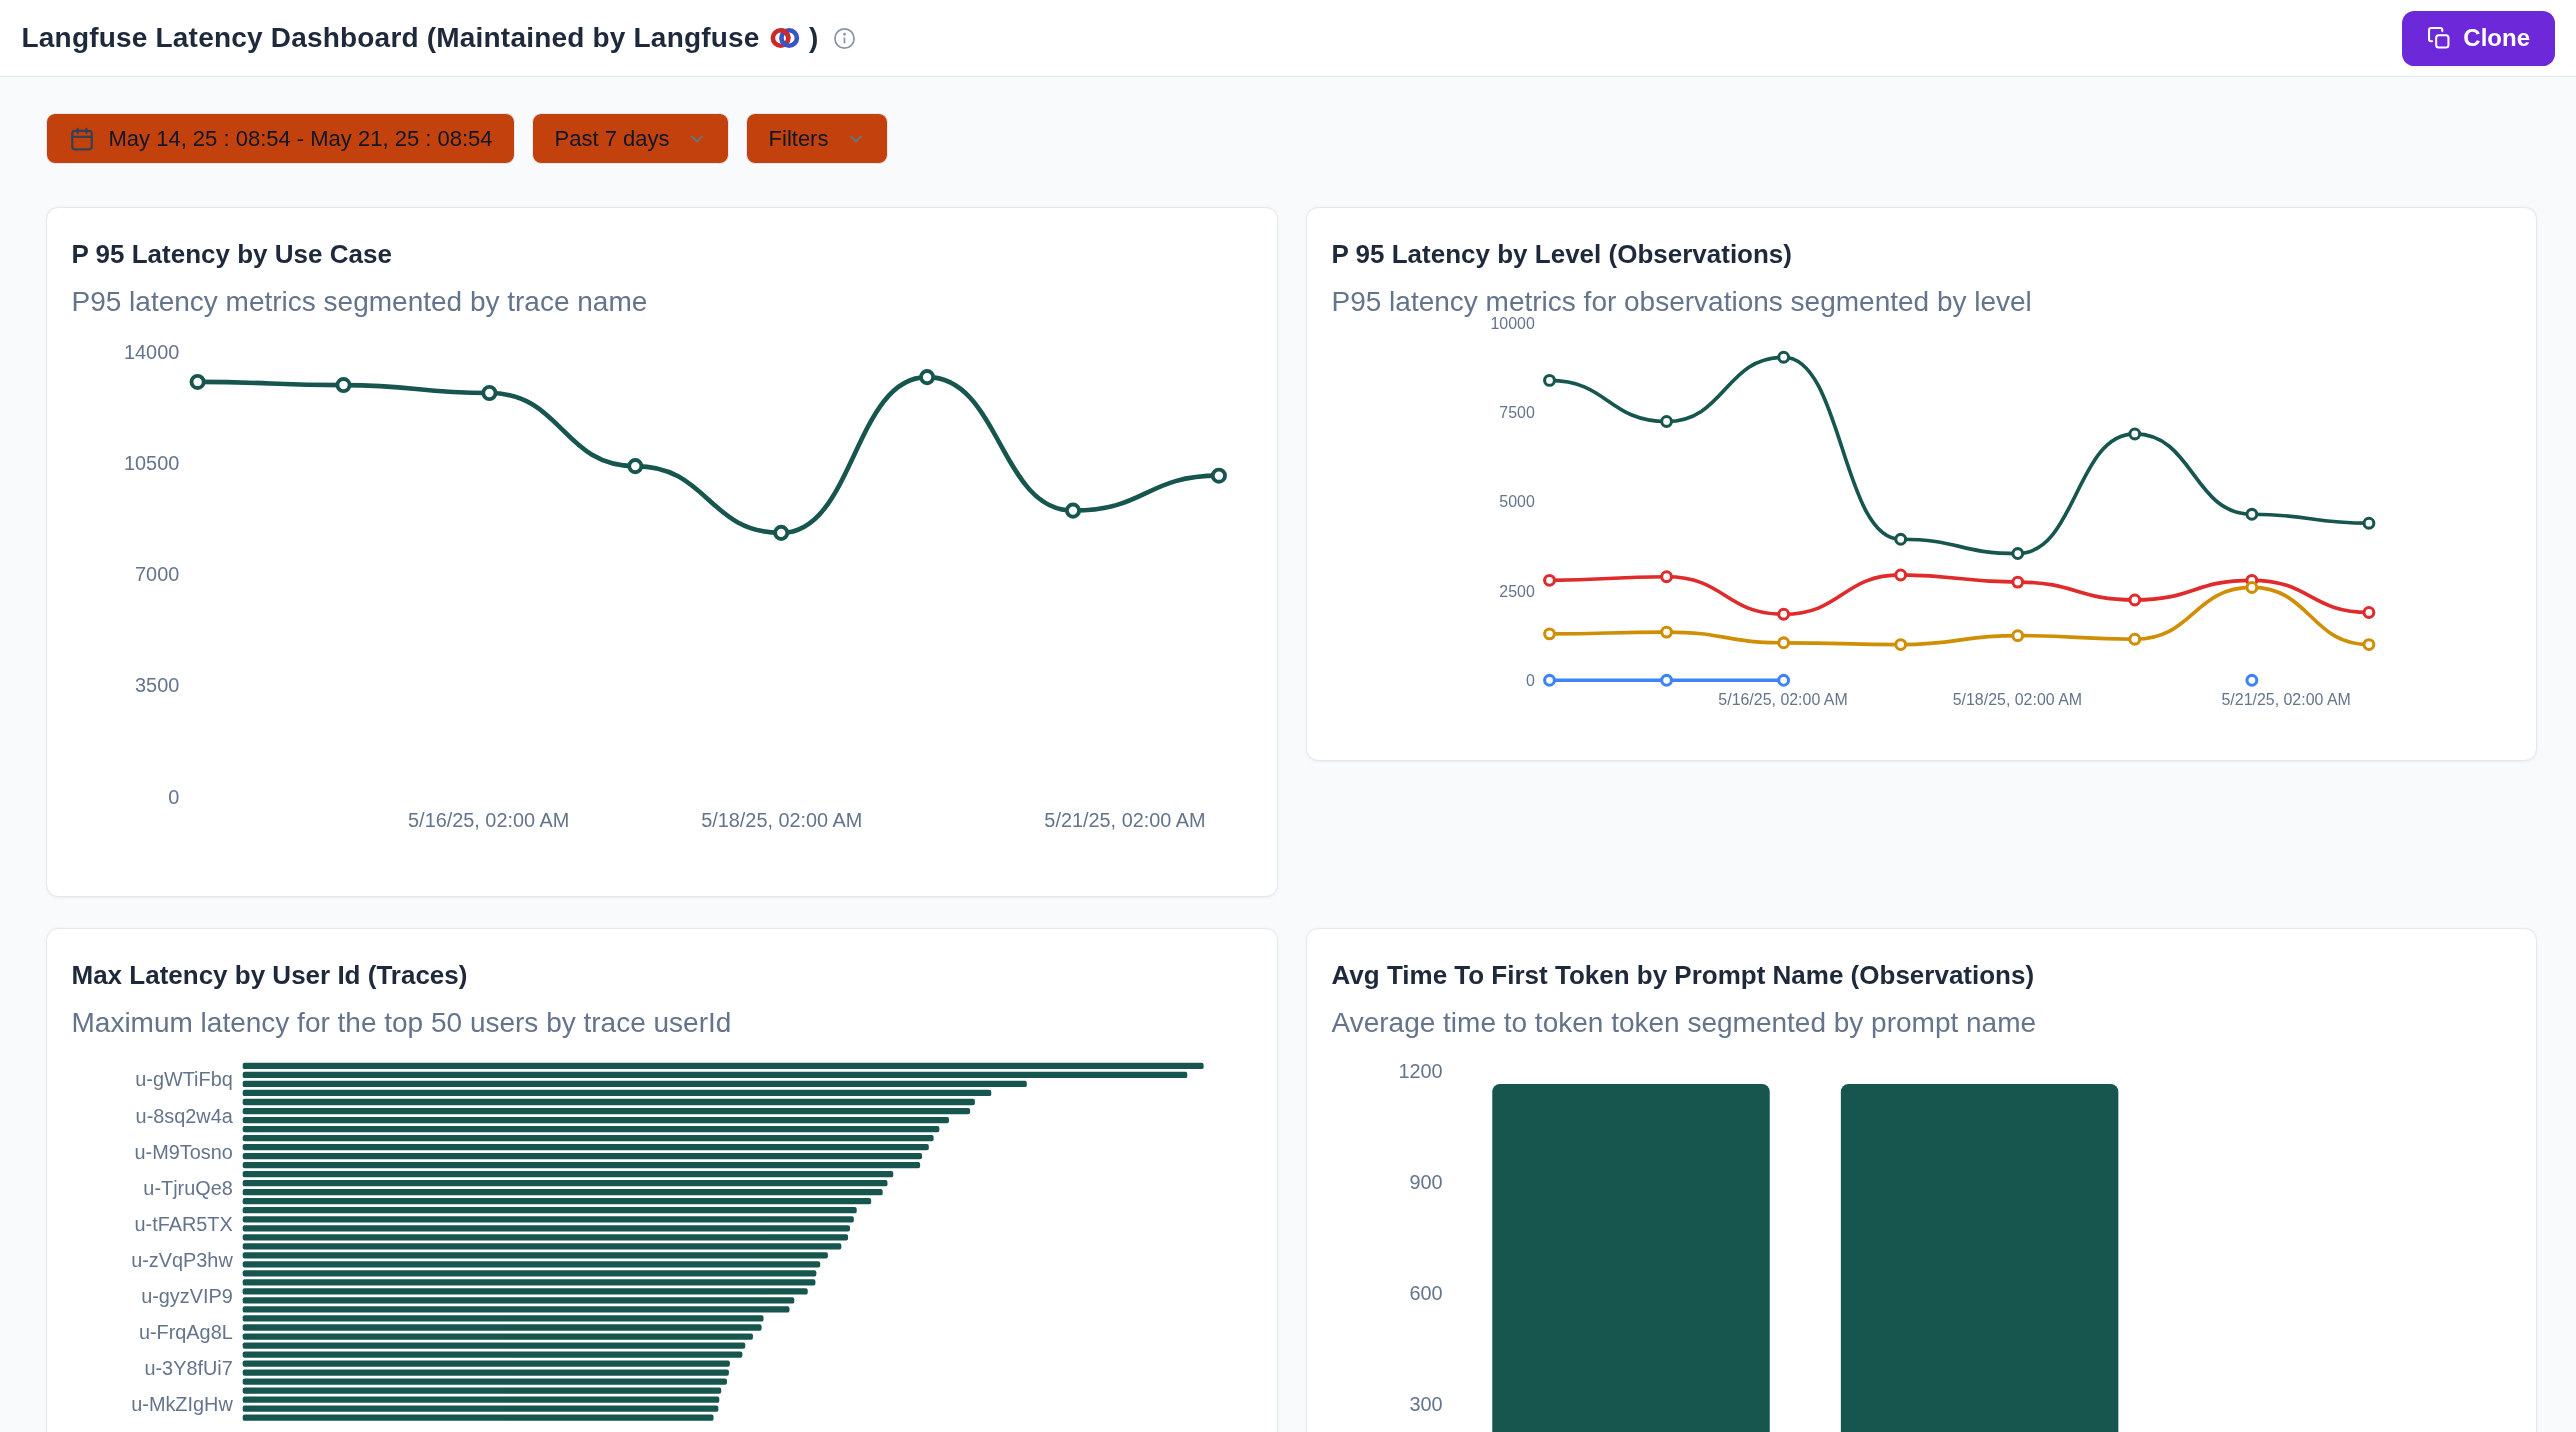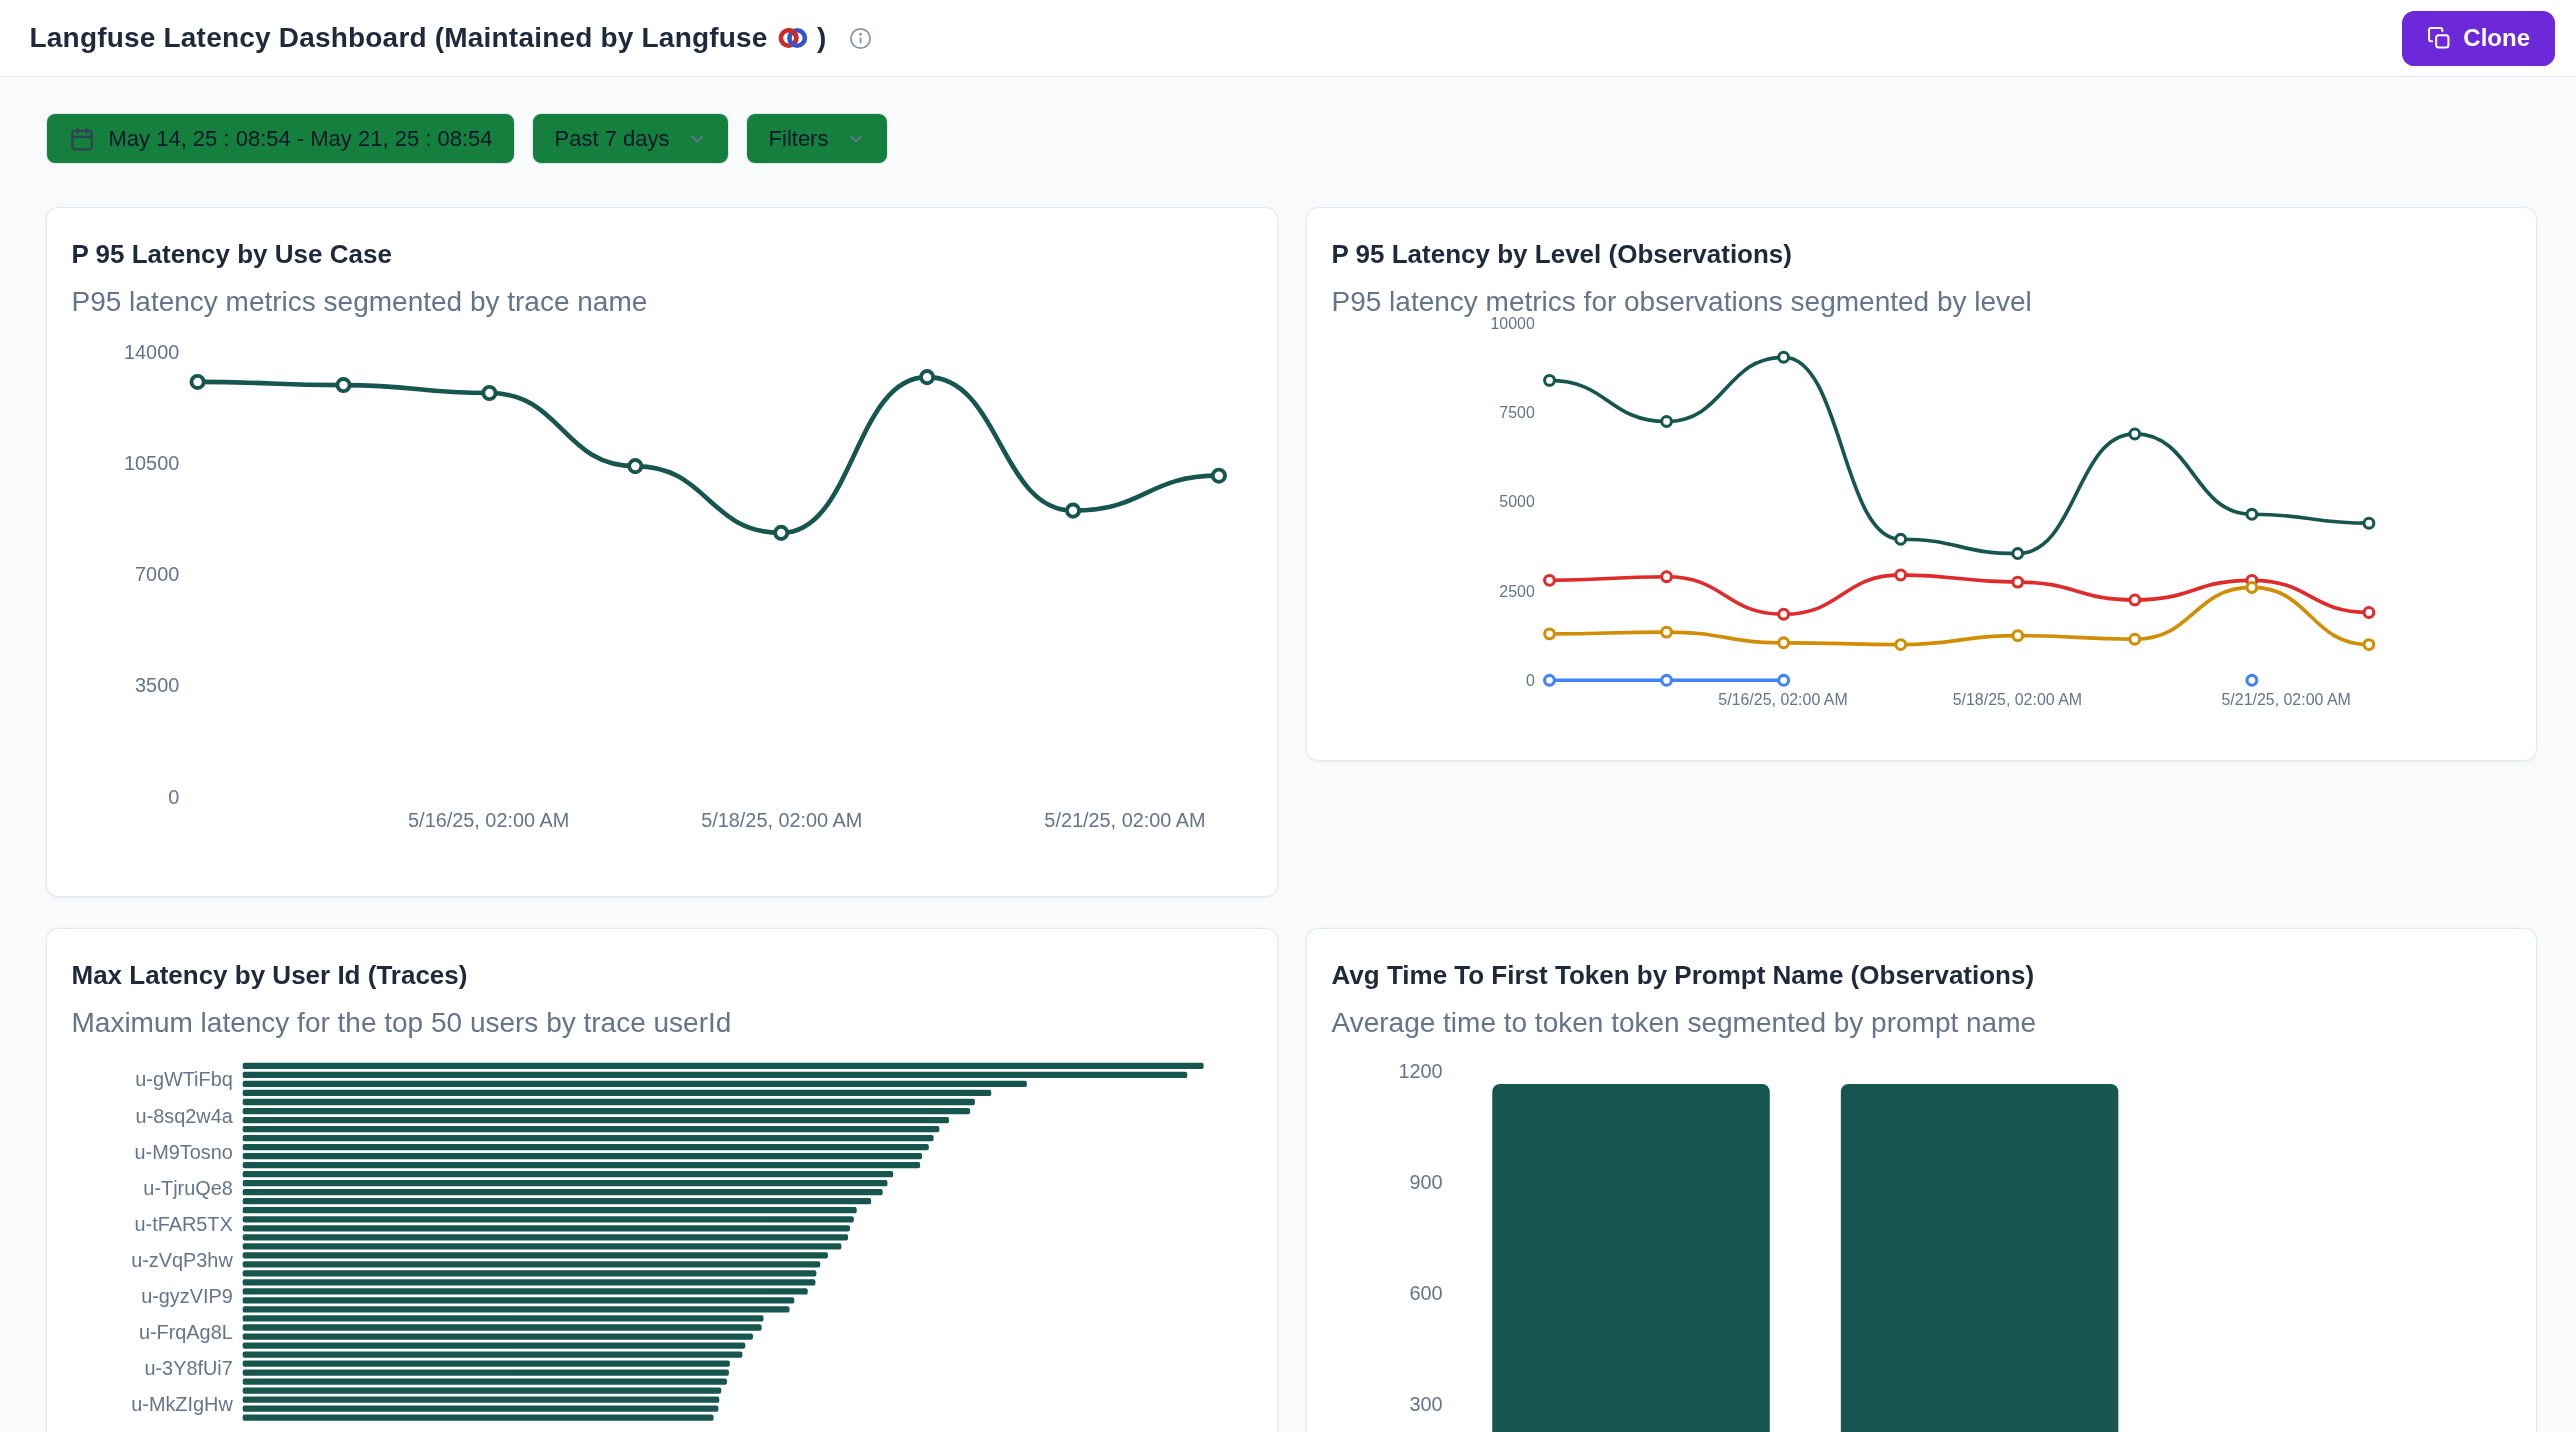--- a/index.html
+++ b/index.html
@@ -8,33 +8,33 @@
     background:#f8fafc;
     font-family:"Liberation Sans",sans-serif;
     color:#1e293b;
   }
   
   .topbar{
     position:absolute;left:0;top:0;width:2576px;height:77px;
     background:#ffffff;border-bottom:1.5px solid #e2e8f0;
     display:flex;align-items:center;padding:0 21.5px;box-sizing:border-box;
   }
-  .page-title{margin:8px;font-size:28px;font-weight:700;color:#1e293b;display:flex;align-items:center;gap:7.7px;letter-spacing:0.2px;}
+  .page-title{margin:0;font-size:28px;font-weight:700;color:#1e293b;display:flex;align-items:center;gap:7.7px;letter-spacing:0.2px;}
   .knot{width:31px;height:28px;margin:0 1.5px;}
   .info-icon{margin-left:14px;color:#8a94a6;display:flex;align-items:center;cursor:pointer;}
   .clone-btn{
     margin-left:auto;height:55px;padding:0 24.5px;border:none;border-radius:12.3px;
     background:#6d28d9;color:#ffffff;font-size:24px;font-weight:600;
     display:flex;align-items:center;gap:12.3px;cursor:pointer;
     font-family:"Liberation Sans",sans-serif;
   }
   
   .toolbar{position:absolute;left:46px;top:113px;display:flex;gap:17px;align-items:center;}
   .ctrl{
-    height:51px;background:#15803d;border:1.5px solid #e2e8f0;border-radius:9.2px;
+    height:51px;background:#c2410c;border:1.5px solid #e2e8f0;border-radius:9.2px;
     display:flex;align-items:center;gap:14px;padding:0 21.5px;box-sizing:border-box;
     font-size:22px;color:#0f172a;cursor:pointer;white-space:nowrap;
   }
   .ctrl .chev{color:#64748b;margin-left:3.1px;display:flex;align-items:center;}
   
   .card{
     position:absolute;background:#ffffff;border:1.5px solid #e2e8f0;border-radius:12.3px;
     box-shadow:0 0.8px 3.1px rgba(15,23,42,.05);overflow:hidden;box-sizing:border-box;
   }
   #card-0{left:46px;top:207px;width:1232px;height:690px;}

